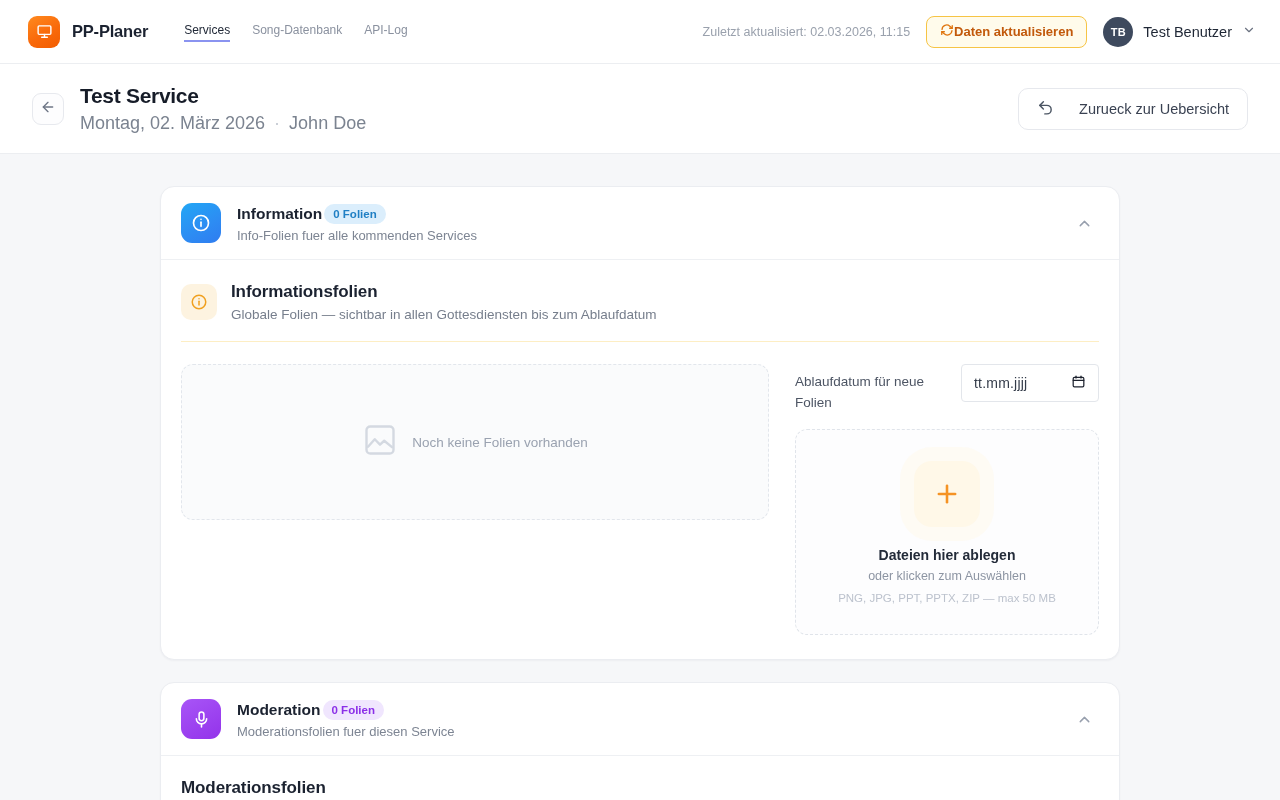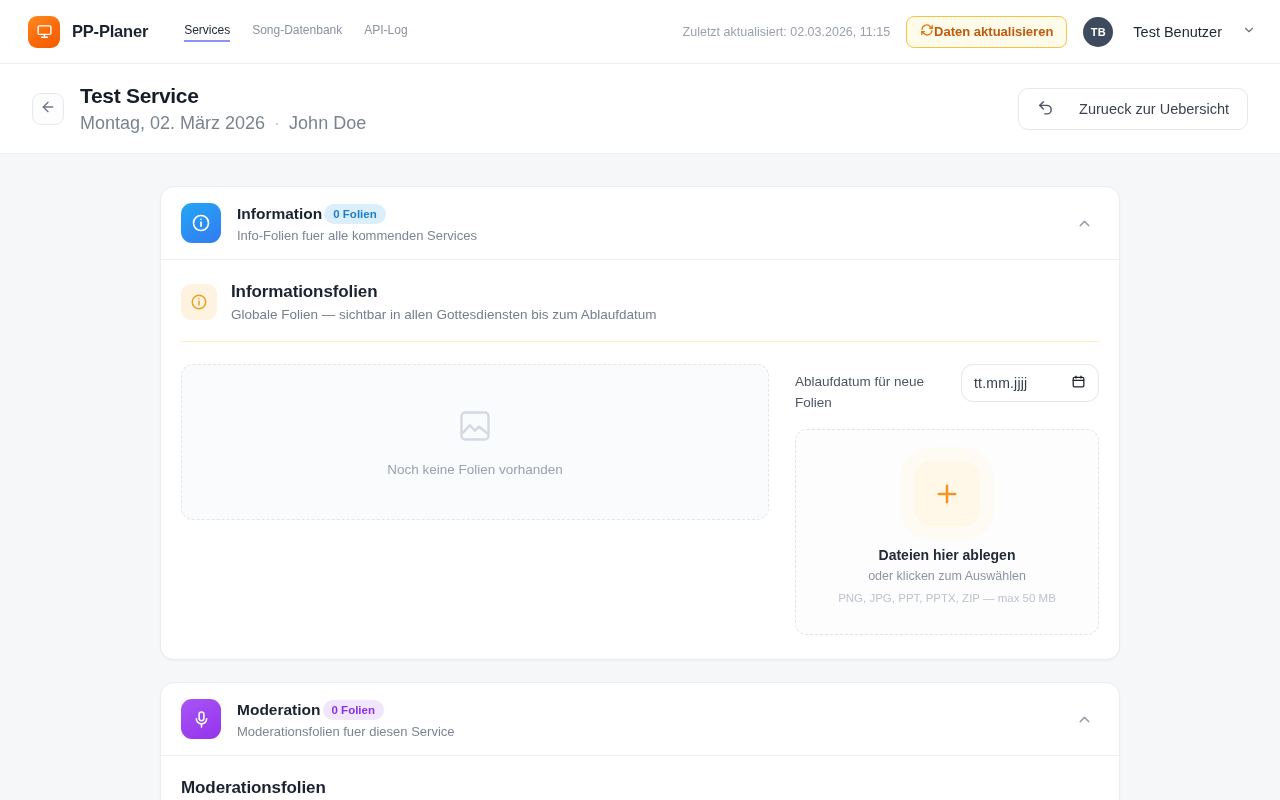--- a/index.html
+++ b/index.html
@@ -97,21 +97,21 @@
     color: #c2590b;
     font-size: 13px;
     font-weight: bold;
     cursor: pointer;
     white-space: nowrap;
   }
 
   .user-chip {
     display: flex;
     align-items: center;
-    gap: 20px;
+    gap: 10px;
     cursor: pointer;
   }
 
   .avatar {
     width: 30px;
     height: 30px;
     border-radius: 50%;
     background: #3e4a5e;
     color: #ffffff;
     font-size: 11px;
@@ -319,21 +319,21 @@
 
   .col-left { width: 588px; flex: none; }
   .col-right { flex: 1; }
 
   .empty-slides {
     height: 156px;
     border: 1.5px dashed #e2e6ec;
     border-radius: 12px;
     background: #fafbfc;
     display: flex;
-    flex-direction: column;
+    flex-direction: row;
     align-items: center;
     justify-content: center;
     gap: 14px;
   }
 
   .empty-slides-text {
     font-size: 13.5px;
     color: #9aa2b0;
   }
 
@@ -352,21 +352,21 @@
     padding-top: 7px;
   }
 
   .date-input-wrap {
     flex: 1;
     display: flex;
     align-items: center;
     justify-content: space-between;
     height: 38px;
     border: 1px solid #e3e6eb;
-    border-radius: 12px;
+    border-radius: 4px;
     background: #ffffff;
     padding: 0 12px;
     cursor: text;
   }
 
   .date-placeholder {
     font-size: 14px;
     color: #333b49;
     letter-spacing: 0.2px;
   }

